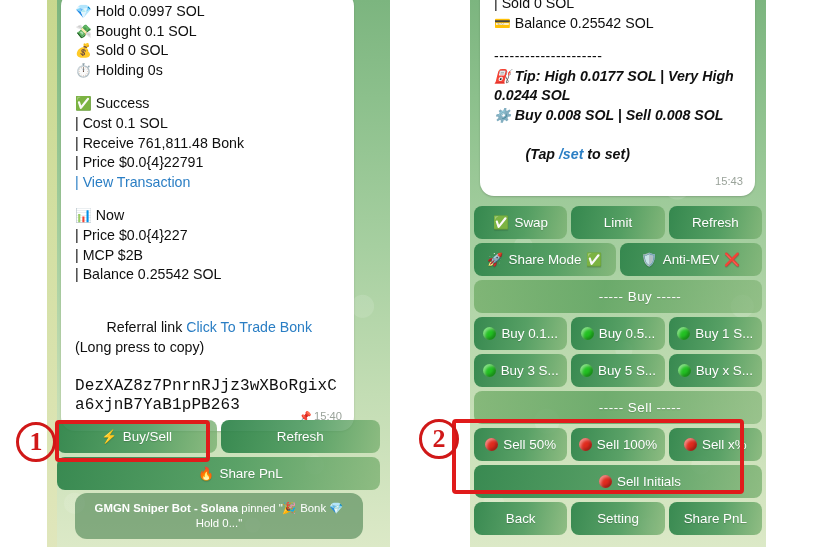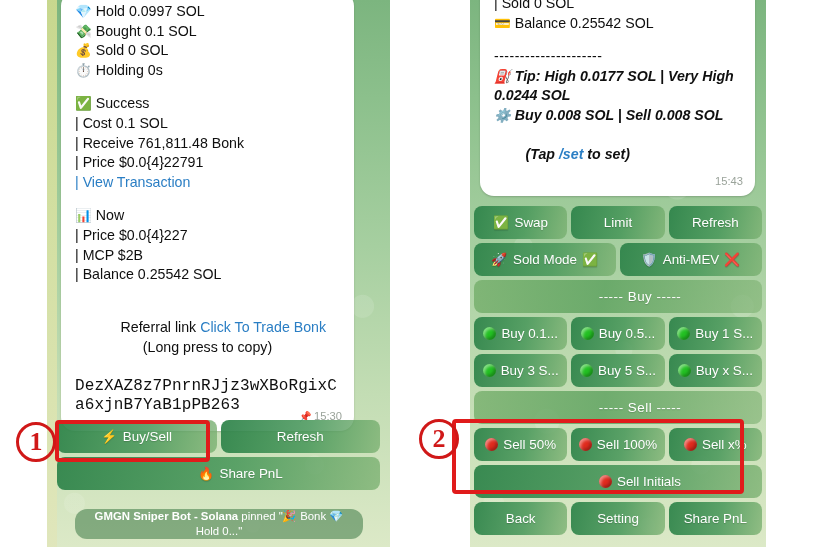--- a/index.html
+++ b/index.html
@@ -105,21 +105,21 @@
 
   #kb-left  { position: absolute; left: 10px; bottom: 53px; width: 323px; }
   #kb-right { position: absolute; left: 4px; bottom: 8px; width: 288px; }
 
   
   .pinned-toast {
     position: absolute; left: 28px; bottom: 8px; width: 288px;
     background: rgba(60,120,70,.55);
     border-radius: 12px;
     color: #fff; font-size: 11.4px; line-height: 15px;
-    text-align: center; padding: 0 10px;
+    text-align: center; padding: 8px 10px;
   }
   .pinned-toast b { font-weight: bold; }
 
   
   .redbox {
     position: absolute;
     border: 4px solid #e01b1b;
     border-radius: 4px;
     pointer-events: none;
   }
@@ -162,27 +162,27 @@
           <div class="line"><span>| Receive 761,811.48 Bonk</span></div>
           <div class="line"><span>| Price $0.0{4}22791</span></div>
           <div class="line"><span class="link">| View Transaction</span></div>
           <div class="blank-line"></div>
           <div class="line"><span class="emj">📊</span> <span>Now</span></div>
           <div class="line"><span>| Price $0.0{4}227</span></div>
           <div class="line"><span>| MCP $2B</span></div>
           <div class="line"><span>| Balance 0.25542 SOL</span></div>
         </div>
 
-      <div class="line" style="margin-top:14px;text-align:center;">
+      <div class="line" style="margin-top:14px;">
         <span>Referral link </span><span class="link">Click To Trade Bonk</span><span> (Long press to copy)</span>
       </div>
       <div class="mono">DezXAZ8z7PnrnRJjz3wXBoRgixCa6xjnB7YaB1pPB263</div>
       <div style="height:8px"></div>
       <div class="ts">
-        <span class="pin-glyph">📌</span><span>15:30</span>
+        <span class="pin-glyph">📌</span><span>15:40</span>
       </div>
     </div>
 
     <div id="kb-left">
         <div class="kbrow">
           <div class="kb">
             <span class="ico">⚡</span>
             <span>Buy/Sell</span>
           </div>
           <div class="kb">
@@ -230,21 +230,21 @@
           <div class="kb">
             <span>Limit</span>
           </div>
           <div class="kb">
             <span>Refresh</span>
           </div>
         </div>
         <div class="kbrow">
           <div class="kb">
             <span class="ico">🚀</span>
-            <span>Sold Mode</span>
+            <span>Share Mode</span>
             <span class="ico">✅</span>
           </div>
           <div class="kb">
             <span class="ico">🛡️</span>
             <span>Anti-MEV</span>
             <span class="ico">❌</span>
           </div>
         </div>
         <div class="kbrow">
           <div class="kb wide divider-row">

